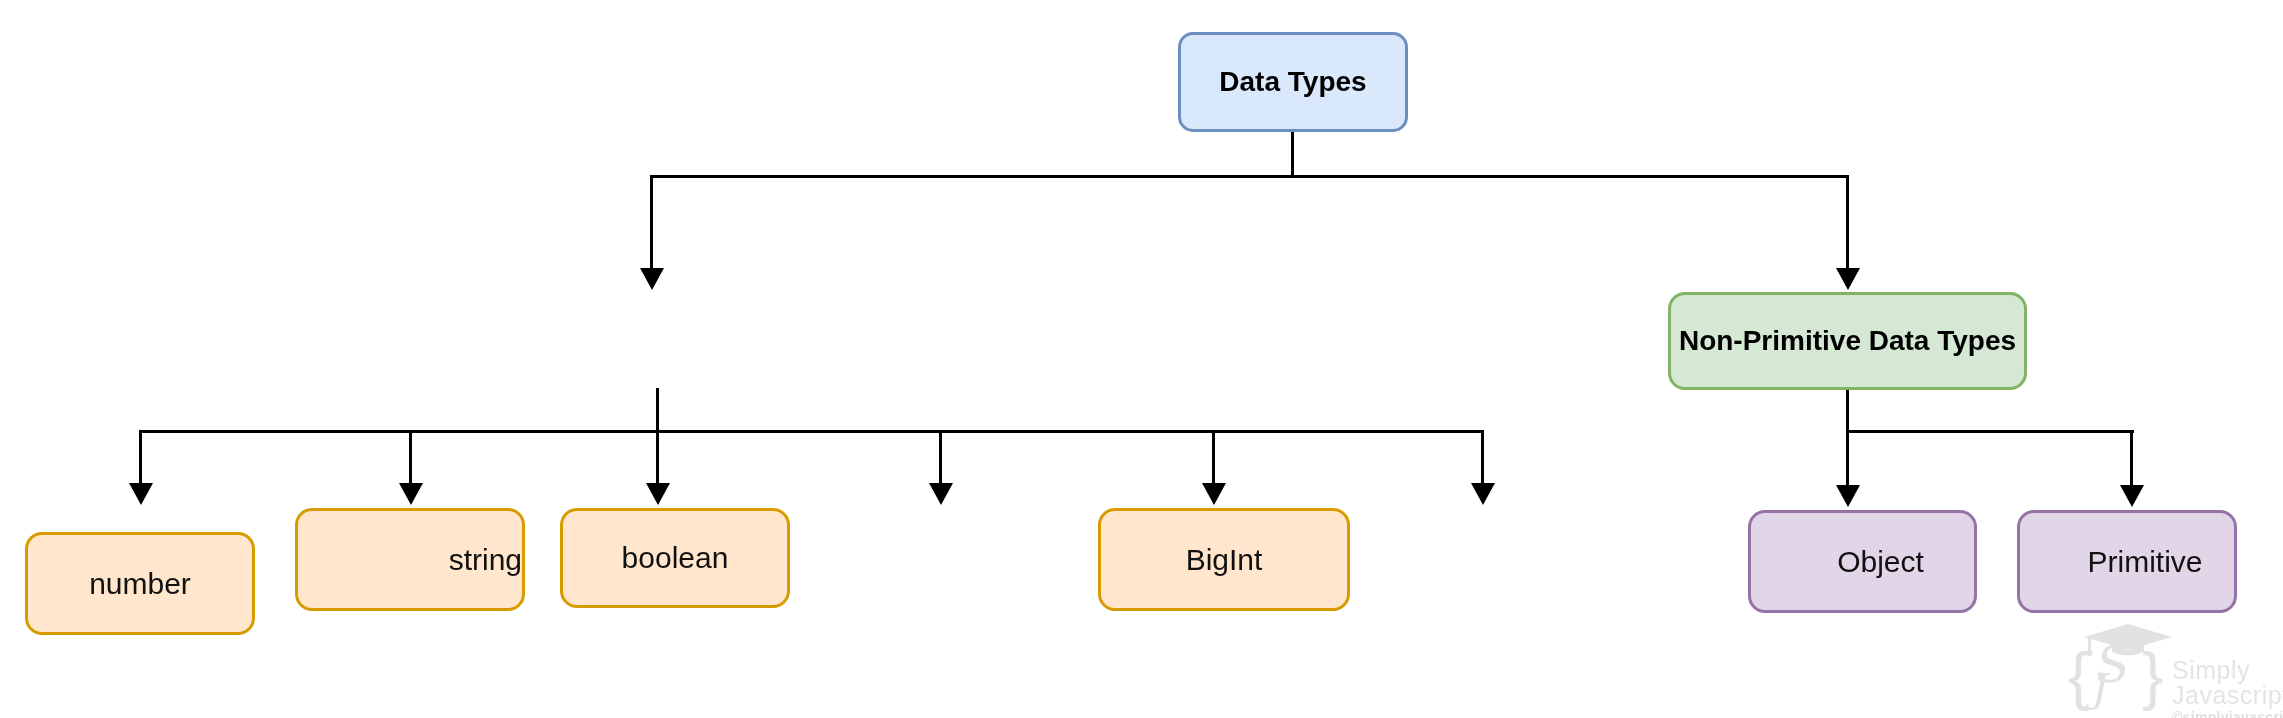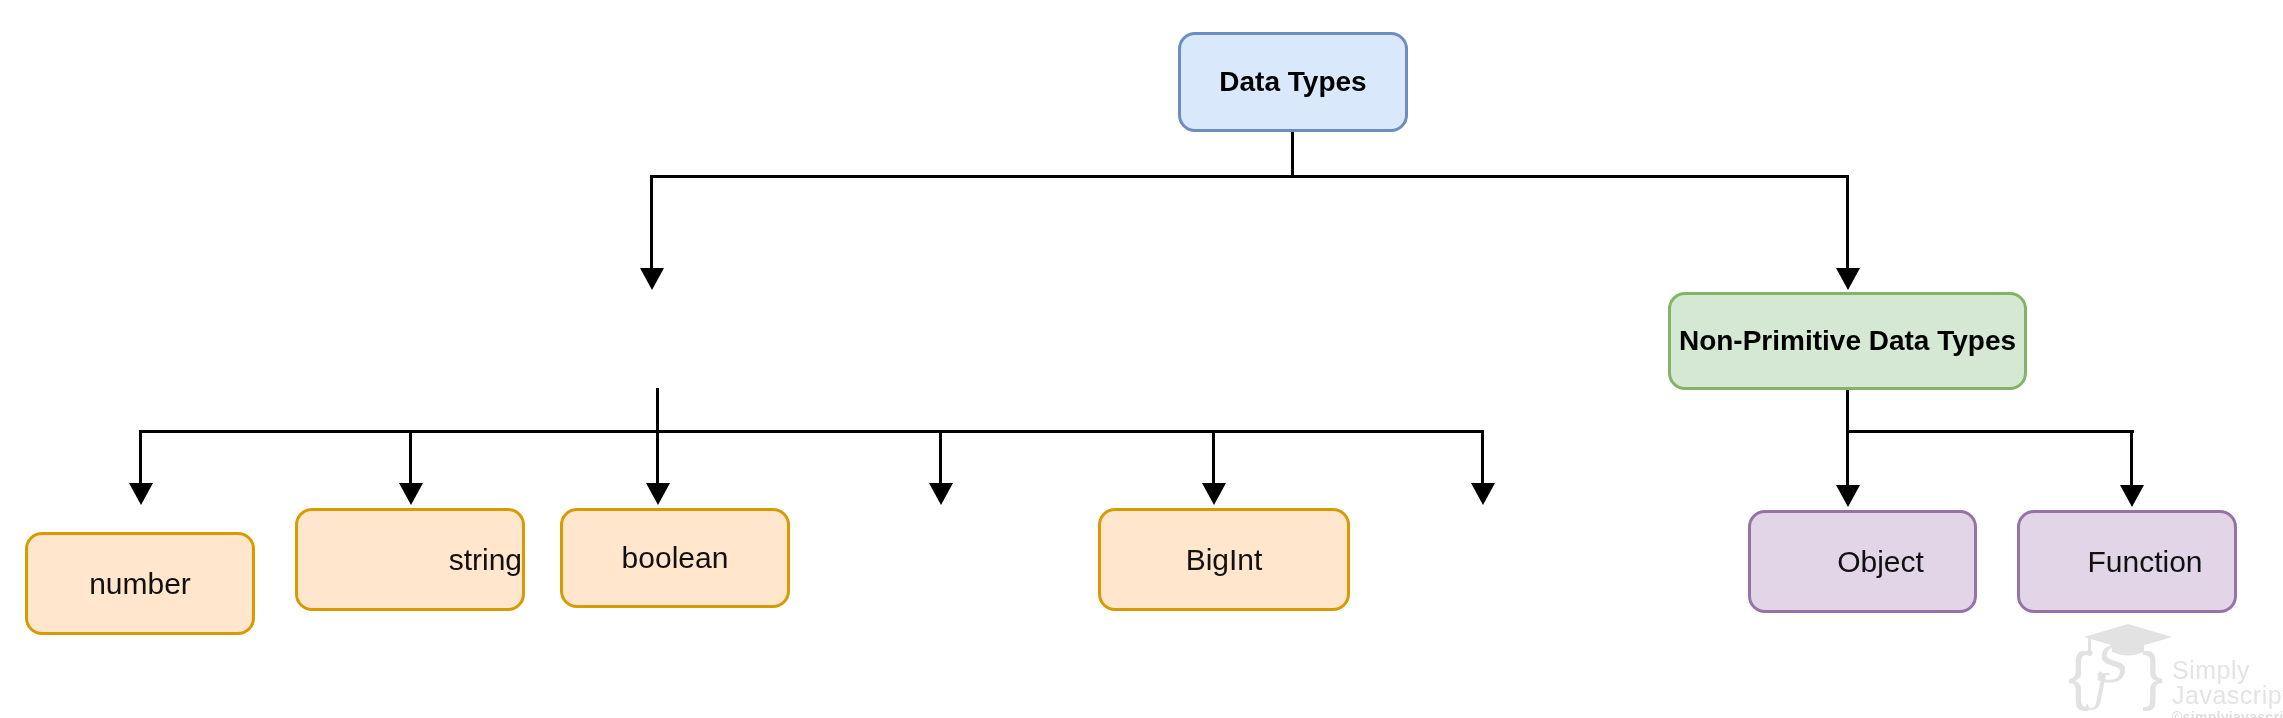--- a/index.html
+++ b/index.html
@@ -112,21 +112,21 @@
 
   <div class="vline" style="left:1846px;top:388px;height:44px;"></div>
   <div class="hline" style="left:1846px;top:430px;width:288px;"></div>
 
   <div class="vline" style="left:1846px;top:430px;height:55px;"></div>
   <div class="arrowhead" style="left:1836px;top:485px;"></div>
 
   <div class="vline" style="left:2130px;top:430px;height:55px;"></div>
   <div class="arrowhead" style="left:2120px;top:485px;"></div>
 
-  <div class="node node-root" style="left:1178px;top:32px;width:230px;height:100px;">
+  <div class="node node-root" style="left:1178px;top:32px;width:230px;height:100px;border-radius:15px;">
     <span>Data Types</span>
   </div>
 
 
   <div class="node node-branch" style="left:1668px;top:292px;width:359px;height:98px;">
     <span>Non-Primitive Data Types</span>
   </div>
 
   <div class="node node-primitive" style="left:25px;top:508px;width:230px;height:103px;margin-top:24px;">
     <span>number</span>
@@ -144,21 +144,21 @@
   <div class="node node-primitive" style="left:1098px;top:508px;width:252px;height:103px;">
     <span>BigInt</span>
   </div>
 
 
   <div class="node node-nonprimitive" style="left:1748px;top:510px;width:229px;height:103px;">
     <span>Object</span>
   </div>
 
   <div class="node node-nonprimitive" style="left:2017px;top:510px;width:220px;height:103px;">
-    <span>Function</span>
+    <span>Primitive</span>
   </div>
 
   <div class="watermark">
     <svg class="wm-cap" viewBox="0 0 92 36">
       <polygon points="46,0 90,13 46,26 2,13" fill="#e2e2e2"></polygon>
       <path d="M30,18 L30,28 Q46,35 62,28 L62,18 L46,24 Z" fill="#e2e2e2"></path>
       <rect x="6" y="14" width="3" height="13" fill="#e2e2e2"></rect>
       <circle cx="7.5" cy="29" r="3" fill="#e2e2e2"></circle>
     </svg>
     <div class="wm-monogram">

